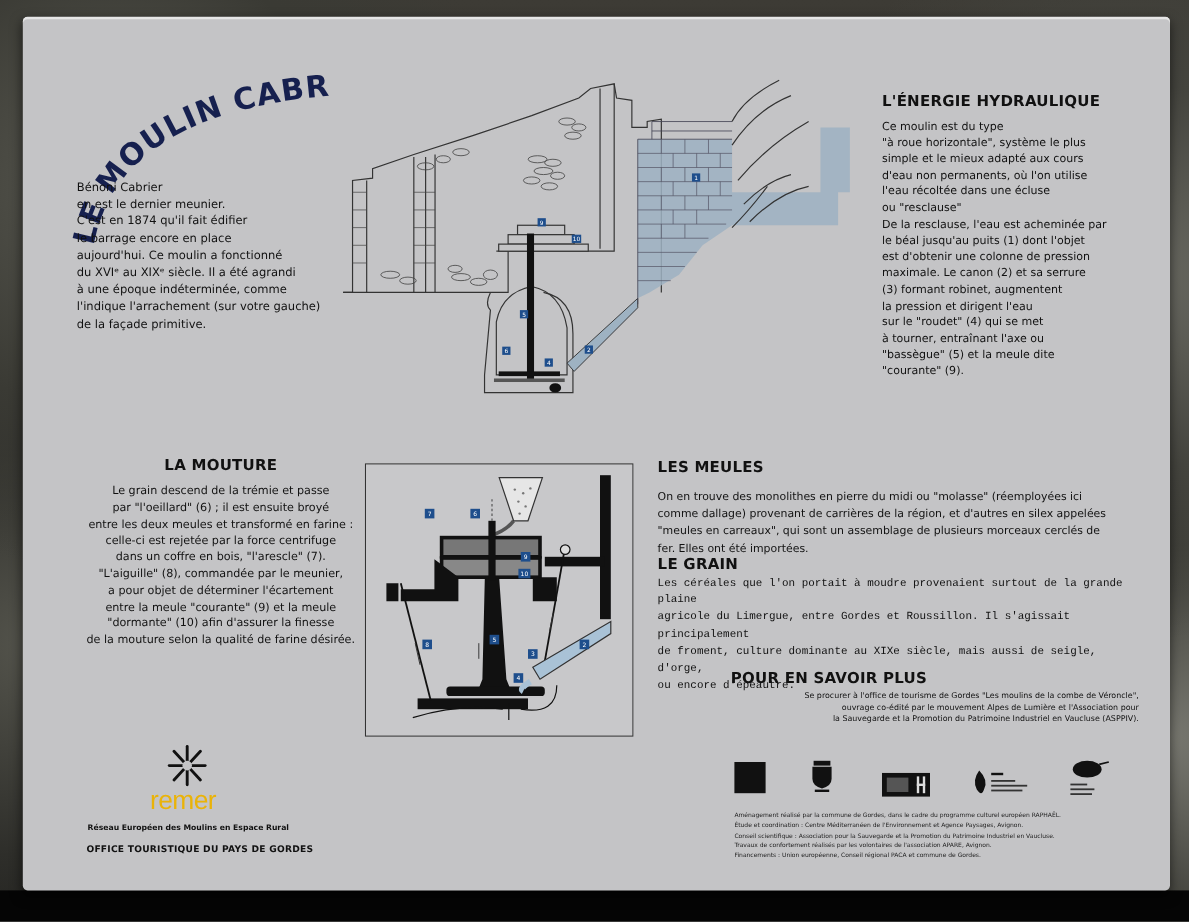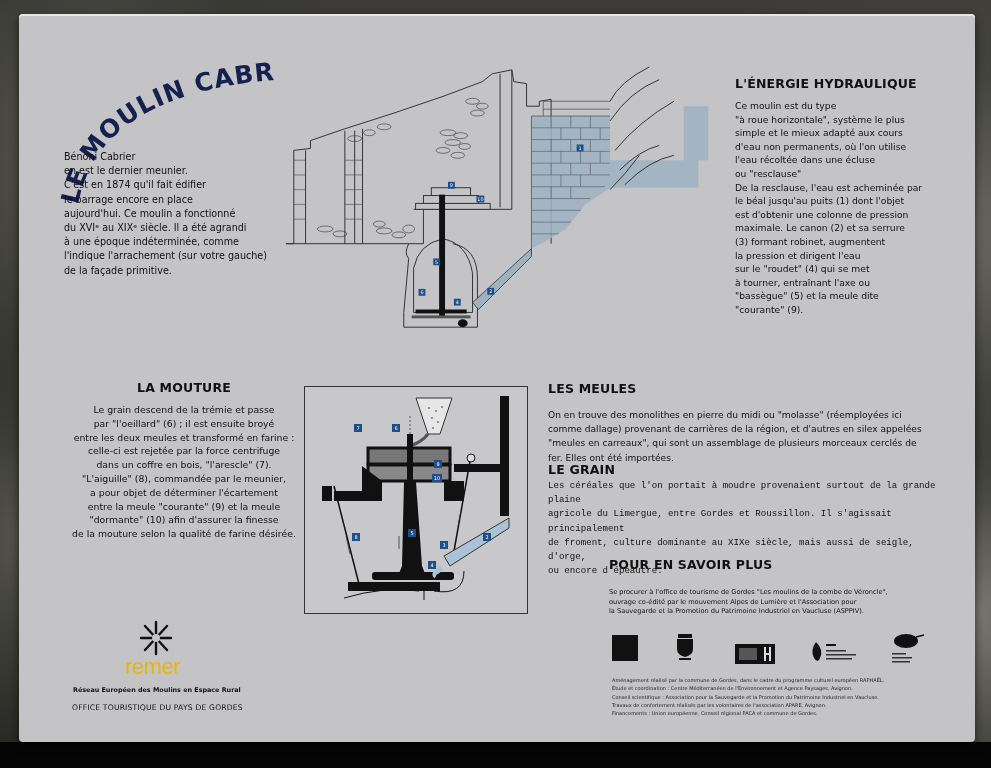--- a/index.html
+++ b/index.html
@@ -13,21 +13,21 @@
   .panel{position:absolute;left:19px;top:14px;width:956px;height:728px;background:#c4c4c6;border-radius:4px;box-shadow:0 2px 0 #e6e6e6 inset,0 4px 10px rgba(0,0,0,.6);}
   .shadow-bottom{position:absolute;left:0;top:742px;width:991px;height:26px;background:#050505;}
   .abs{position:absolute;}
   .body-text{font-size:9.6px;line-height:14.2px;color:#111;margin:0;white-space:pre-line;}
   h2{margin:0;font-size:12.5px;font-weight:bold;color:#111;letter-spacing:.2px;}
   .title-arc{position:absolute;left:48px;top:40px;width:260px;height:200px;}
   .small{font-size:6.6px;line-height:9.6px;color:#111;white-space:pre-line;margin:0;}
   .credits{font-size:5px;line-height:8.3px;color:#222;white-space:pre-line;margin:0;}
   .remer-word{font-size:22px;color:#eab308;font-family:Liberation Sans, sans-serif;letter-spacing:-.5px;}
   .remer-sub{font-size:6.4px;font-weight:bold;color:#111;}
-  .remer-office{font-size:7.6px;font-weight:normal;color:#111;letter-spacing:.2px;}
+  .remer-office{font-size:7.6px;font-weight:bold;color:#111;letter-spacing:.2px;}
   .logo{position:absolute;}
 </style>
 </head>
 <body>
 
 <div class="wall"></div>
 <div class="shadow-bottom"></div>
 
 <div class="panel"></div>
 
@@ -295,21 +295,21 @@
 <div class="abs" style="left:548px;top:462px;width:400px;">
   <h2>LE GRAIN</h2>
   <p class="body-text" style="margin-top:2px;font-size:9.1px;line-height:14.2px;font-family:Liberation Mono, monospace;">Les céréales que l'on portait à moudre provenaient surtout de la grande plaine
 agricole du Limergue, entre Gordes et Roussillon. Il s'agissait principalement
 de froment, culture dominante au XIXe siècle, mais aussi de seigle, d'orge,
 ou encore d'épeautre.</p>
 </div>
 
 <div class="abs" style="left:609px;top:557px;width:340px;">
   <h2>POUR EN SAVOIR PLUS</h2>
-  <p class="small" style="margin-top:16px;">Se procurer à l'office de tourisme de Gordes "Les moulins de la combe de Véroncle",
+  <p class="small" style="margin-top:4px;text-align:right;">Se procurer à l'office de tourisme de Gordes "Les moulins de la combe de Véroncle",
 ouvrage co-édité par le mouvement Alpes de Lumière et l'Association pour
 la Sauvegarde et la Promotion du Patrimoine Industriel en Vaucluse (ASPPIV).</p>
 </div>
 
 <div class="logo" style="left:612px;top:635px;width:26px;height:26px;background:#111;"></div>
 <svg class="logo" style="left:675px;top:633px;width:20px;height:28px;" viewBox="0 0 20 28">
   <rect x="3" y="1" width="14" height="4" fill="#111"></rect>
   <path d="M2,6 L18,6 L18,16 Q18,22 10,24 Q2,22 2,16 Z" fill="#111"></path>
   <rect x="4" y="25" width="12" height="2" fill="#111"></rect>
 </svg>

